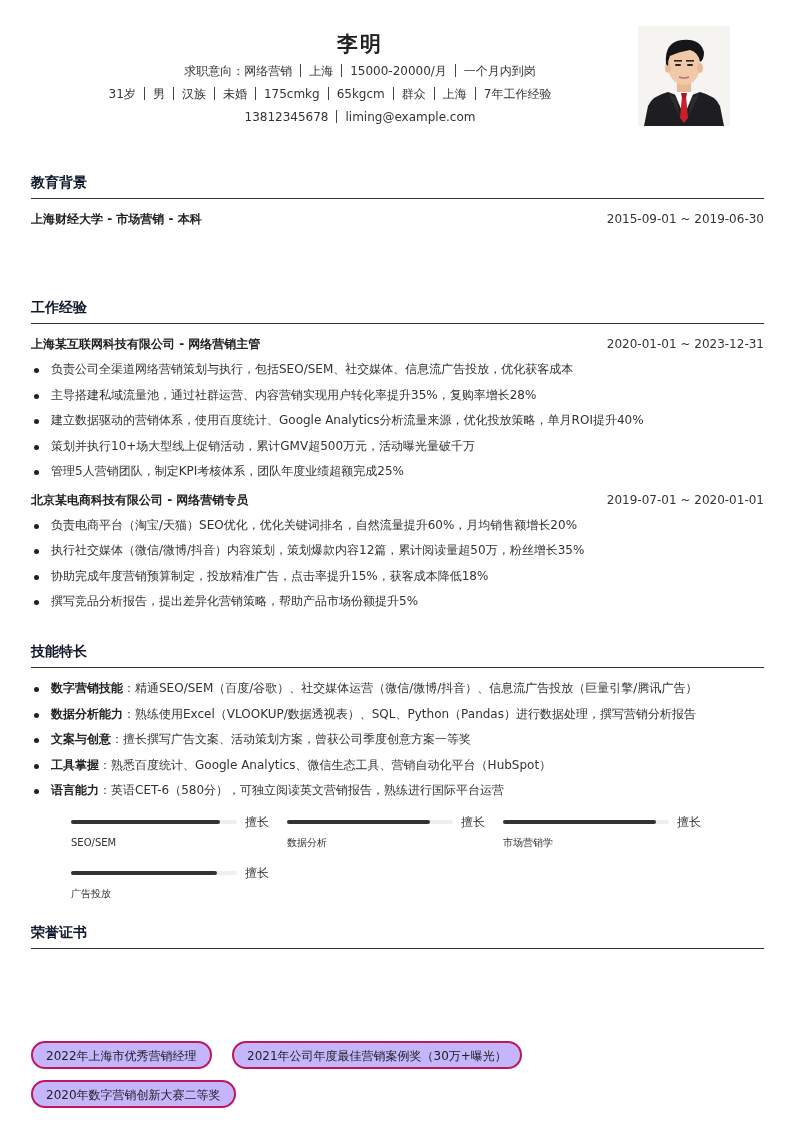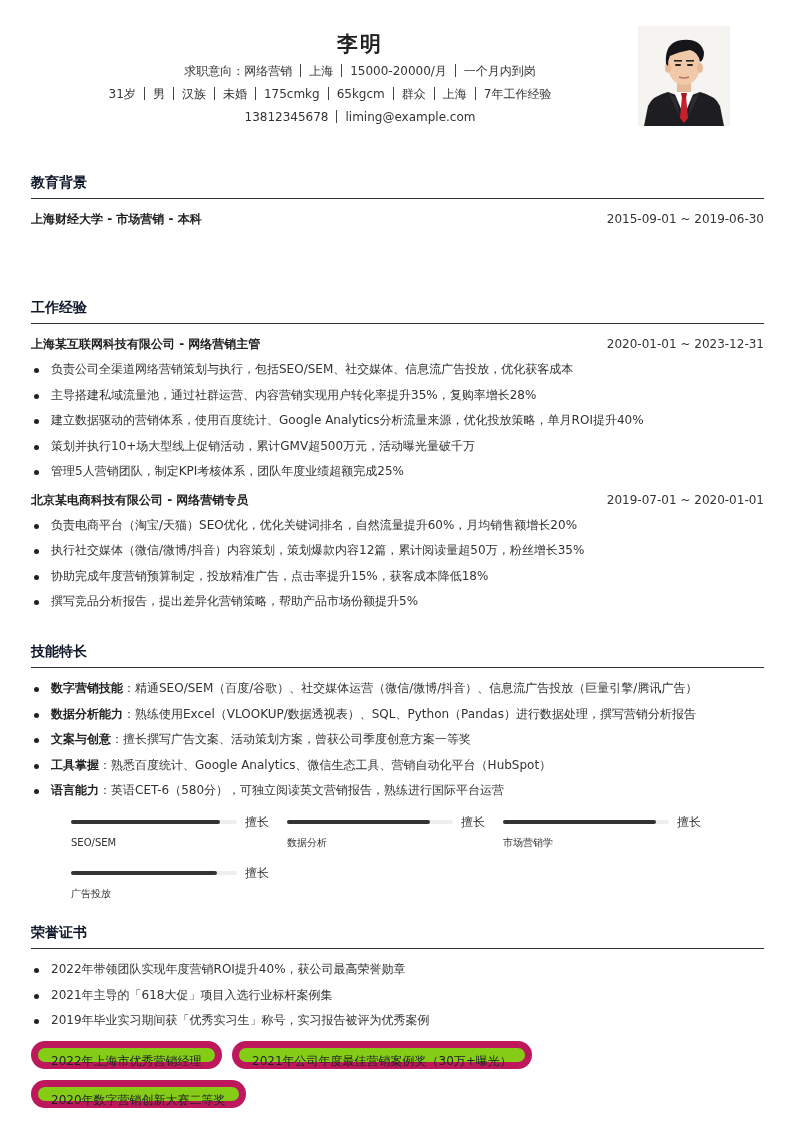--- a/index.html
+++ b/index.html
@@ -52,22 +52,22 @@
   .skill { position: absolute; width: 200px; height: 45px; margin-left: 40px; }
   .skill .bar { position: absolute; left: 0; top: 6px; width: 166px; height: 4px; background: #eeeeee; border-radius: 2px; }
   .skill .fill { position: absolute; left: 0; top: 0; height: 4px; background: #333; border-radius: 2px; }
   .skill .level { position: absolute; left: 174px; top: 0; font-size: 12px; color: #333; line-height: 16px; }
   .skill .label { position: absolute; left: 0; top: 20px; font-size: 10px; color: #333; line-height: 18px; white-space: nowrap; text-align: right; }
 
   
   .tags { position: absolute; left: 31px; top: 1041px; width: 733px; }
   .tag {
     position: absolute; height: 28px; line-height: 26px; padding: 0 13px;
-    border: 7px solid #be185d; border-radius: 14px; font-size: 12px; color: #222;
-    background: #84cc16; white-space: nowrap;
+    border: 2px solid #be185d; border-radius: 14px; font-size: 12px; color: #222;
+    background: #c4b5fd; white-space: nowrap;
   }
 </style>
 </head>
 <body>
 
 <div class="page">
 
   <div class="header">
     <div class="name">李明</div>
     <div class="info-line l1">
@@ -190,25 +190,20 @@
       <div class="bar">
           <div class="fill" style="width: 88%;"></div>
         </div>
       <span class="level">擅长</span>
       <span class="label">广告投放</span>
     </div>
   </div>
 
   <div class="section" style="top:922px;">
     <div class="section-title">荣誉证书</div>
-    <ul class="bullets">
-      <li>2022年带领团队实现年度营销ROI提升40%，获公司最高荣誉勋章</li>
-      <li>2021年主导的「618大促」项目入选行业标杆案例集</li>
-      <li>2019年毕业实习期间获「优秀实习生」称号，实习报告被评为优秀案例</li>
-    </ul>
   </div>
 
   <div class="tags">
     <span class="tag" style="left:0;top:0;">2022年上海市优秀营销经理</span>
     <span class="tag" style="left:201px;top:0;">2021年公司年度最佳营销案例奖（30万+曝光）</span>
     <span class="tag" style="left:0;top:39px;">2020年数字营销创新大赛二等奖</span>
   </div>
 
 </div>
 

